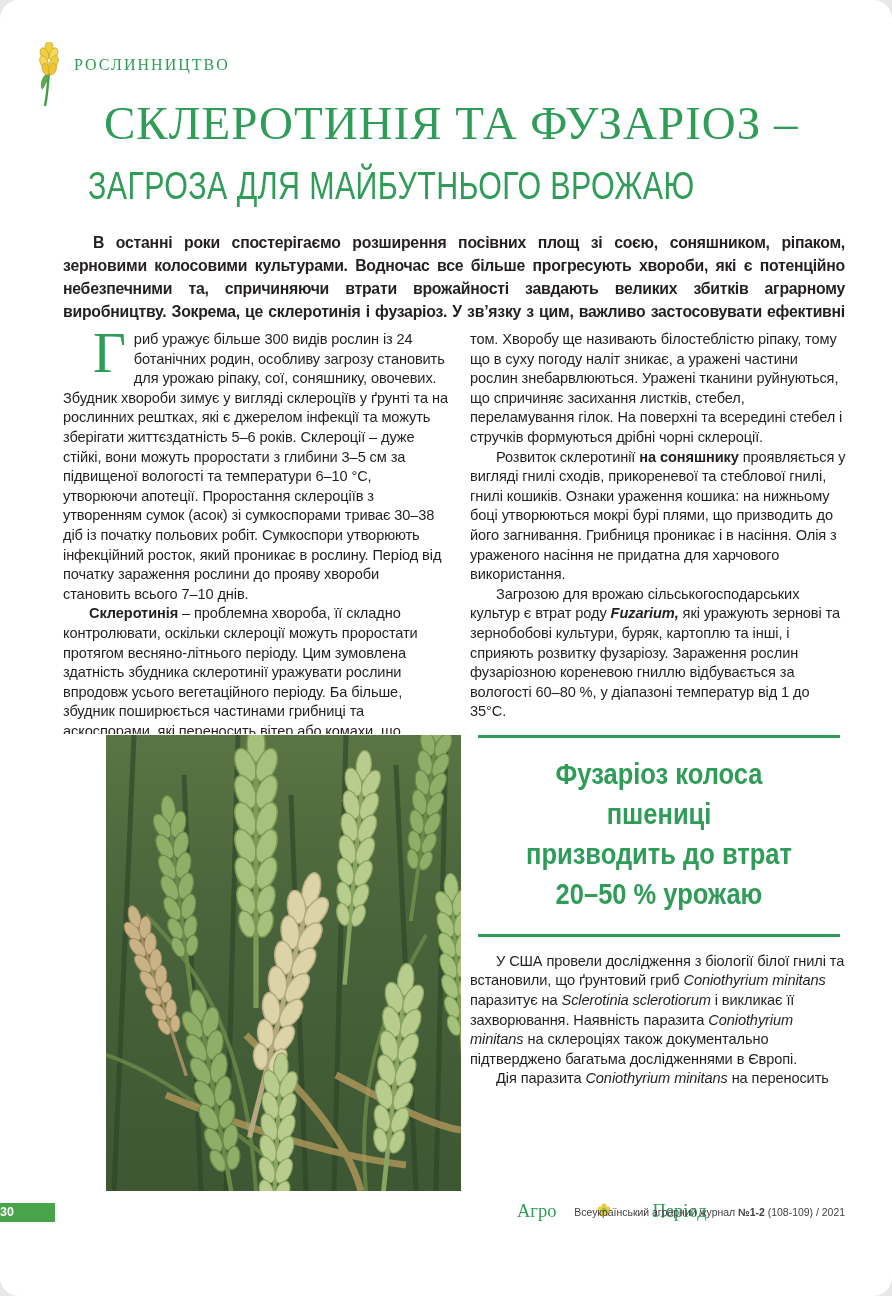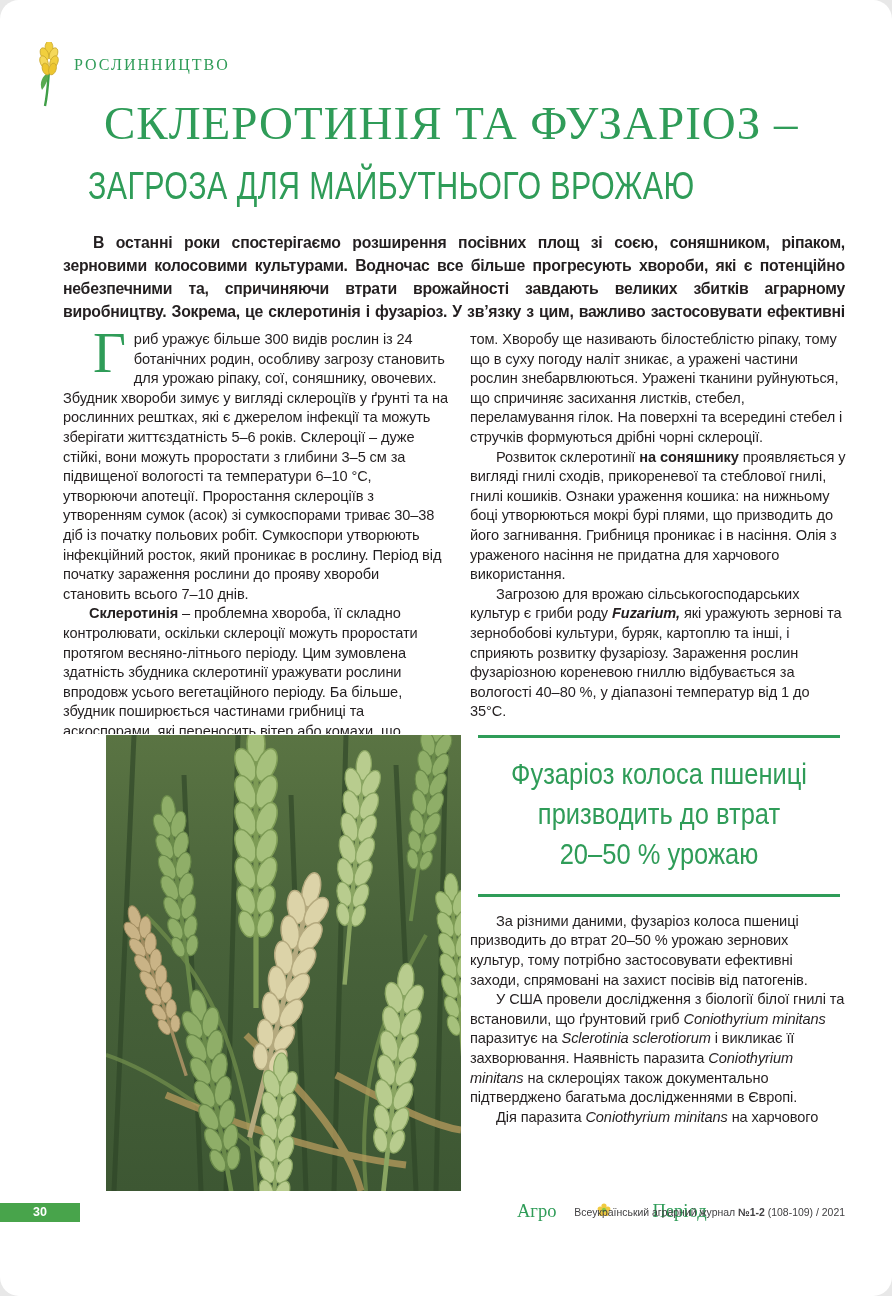--- a/index.html
+++ b/index.html
@@ -27,35 +27,35 @@
   .col-right{position:absolute;left:470px;top:330px;width:376px;height:892px;overflow:hidden;}
   p.para{margin:0;font-size:14.6px;line-height:19.6px;text-align:left;letter-spacing:-0.1px;}
   p.para.ind{text-indent:26px;}
   .seg-b{font-weight:700;}
   .seg-i{font-style:italic;text-align:center;}
   .dropcap{float:left;font-family:"Liberation Serif",serif;font-size:57px;line-height:44px;
            color:#2f9c58;margin:1px 8px 0 30px;}
 
   
   .quote{margin:13px 6px 15px 8px;border-top:3px solid #2f9c58;border-bottom:3px solid #2f9c58;
-         padding:16px 0 20px;color:#2f9c58;text-align:center;}
+         padding:16px 0 20px;color:#2f9c58;text-align:center;font-weight:bold;}
   .quote .q-line{font-size:30px;line-height:40px;transform:scaleX(0.85);transform-origin:center;}
 
   
   .photo{position:absolute;left:106px;top:735px;width:355px;height:456px;overflow:hidden;}
   .photo svg{display:block;}
   .ear-a{fill:#a6c17c;stroke:#7d9b55;}
   .ear-b{fill:#8fae68;stroke:#6a8a4a;}
   .ear-c{fill:#b8cc8e;stroke:#8aa562;}
   .ear-pale{fill:#dcd3a8;stroke:#b5aa7f;}
   .ear-tan{fill:#c9b386;stroke:#a08c60;}
 
   
-  .page-num{position:absolute;left:0;top:1203px;width:80px;height:19px;background:#48a44b;
-            color:#ffffff;font-weight:700;font-size:12.5px;text-align:center;line-height:19px;}
+  .page-num{position:absolute;left:0;top:1203px;width:55px;height:19px;background:#48a44b;
+            color:#ffffff;font-weight:700;font-size:12.5px;line-height:19px;}
   .journal{position:absolute;left:517px;top:1200px;height:22px;display:flex;align-items:center;
            font-family:"Liberation Serif",serif;font-size:18.5px;color:#2f9c58;gap:40px;}
   .journal .flower{margin:0 1px;}
   .issue{position:absolute;right:47px;top:1206px;font-size:11px;color:#414042;white-space:nowrap;
          transform:scaleX(0.95);transform-origin:right top;}
 </style>
 </head>
 <body>
 
 <div class="page">
@@ -84,31 +84,30 @@
 
   <div class="col-left">
       <p class="para"><span class="dropcap">Г</span><span>риб уражує більше 300 видів рослин із 24 ботанічних родин, особливу загрозу становить для урожаю ріпаку, сої, соняшнику, овочевих. Збудник хвороби зимує у вигляді склероціїв у ґрунті та на рослинних рештках, які є джерелом інфекції та можуть зберігати життєздатність 5–6 років. Склероції – дуже стійкі, вони можуть проростати з глибини 3–5 см за підвищеної вологості та температури 6–10 °С, утворюючи апотеції. Проростання склероціїв з утворенням сумок (асок) зі сумкоспорами триває 30–38 діб із початку польових робіт. Сумкоспори утворюють інфекційний росток, який проникає в рослину. Період від початку зараження рослини до прояву хвороби становить всього 7–10 днів.</span></p>
       <p class="para ind"><span class="seg-b">Склеротинія</span><span> – проблемна хвороба, її складно контролювати, оскільки склероції можуть проростати протягом весняно-літнього періоду. Цим зумовлена здатність збудника склеротинії уражувати рослини впродовж усього вегетаційного періоду. Ба більше, збудник поширюється частинами грибниці та аскоспорами, які переносить вітер або комахи, що створює сприятливі умови для зараження інших рослин.</span></p>
     </div>
 
   <div class="col-right">
     <div>
         <p class="para"><span>том. Хворобу ще називають білостеблістю ріпаку, тому що в суху погоду наліт зникає, а уражені частини рослин знебарвлюються. Уражені тканини руйнуються, що спричиняє засихання листків, стебел, переламування гілок. На поверхні та всередині стебел і стручків формуються дрібні чорні склероції.</span></p>
         <p class="para ind"><span>Розвиток склеротинії </span><span class="seg-b">на соняшнику</span><span> проявляється у вигляді гнилі сходів, прикореневої та стеблової гнилі, гнилі кошиків. Ознаки ураження кошика: на нижньому боці утворюються мокрі бурі плями, що призводить до його загнивання. Грибниця проникає і в насіння. Олія з ураженого насіння не придатна для харчового використання.</span></p>
-        <p class="para ind"><span>Загрозою для врожаю сільськогосподарських культур є гриби роду </span><span class="seg-b seg-i">Fuzarium,</span><span> які уражують зернові та зернобобові культури, буряк, картоплю та інші, і сприяють розвитку фузаріозу. Зараження рослин фузаріозною кореневою гниллю відбувається за вологості 40–80 %, у діапазоні температур від 1 до 35°С.</span></p>
+        <p class="para ind"><span>Загрозою для врожаю сільськогосподарських культур є втрат роду </span><span class="seg-b seg-i">Fuzarium,</span><span> які уражують зернові та зернобобові культури, буряк, картоплю та інші, і сприяють розвитку фузаріозу. Зараження рослин фузаріозною кореневою гниллю відбувається за вологості 60–80 %, у діапазоні температур від 1 до 35°С.</span></p>
       </div>
     <div class="quote">
         <div class="q-line">Фузаріоз колоса пшениці</div>
         <div class="q-line">призводить до втрат</div>
         <div class="q-line">20–50 % урожаю</div>
       </div>
     <div>
-        <p class="para ind"><span>За різними даними, фузаріоз колоса пшениці призводить до втрат 20–50 % урожаю зернових культур, тому потрібно застосовувати ефективні заходи, спрямовані на захист посівів від патогенів.</span></p>
         <p class="para ind"><span>У США провели дослідження з біології білої гнилі та встановили, що ґрунтовий гриб </span><span class="seg-i">Coniothyrium minitans</span><span> паразитує на </span><span class="seg-i">Sclerotinia sclerotiorum</span><span> і викликає її захворювання. Наявність паразита </span><span class="seg-i">Coniothyrium minitans</span><span> на склероціях також документально підтверджено багатьма дослідженнями в Європі.</span></p>
-        <p class="para ind"><span>Дія паразита </span><span class="seg-i">Coniothyrium minitans</span><span> на харчового </span></p>
+        <p class="para ind"><span>Дія паразита </span><span class="seg-i">Coniothyrium minitans</span><span> на переносить </span></p>
       </div>
   </div>
 
   <div class="photo">
     <svg width="355" height="456" viewBox="0 0 355 456" preserveAspectRatio="none">
       <defs>
         <linearGradient id="bgg" x1="0" y1="0" x2="0" y2="1">
           <stop offset="0" stop-color="#5a7443"></stop>
           <stop offset="0.45" stop-color="#48623a"></stop>
           <stop offset="1" stop-color="#3d5733"></stop>

